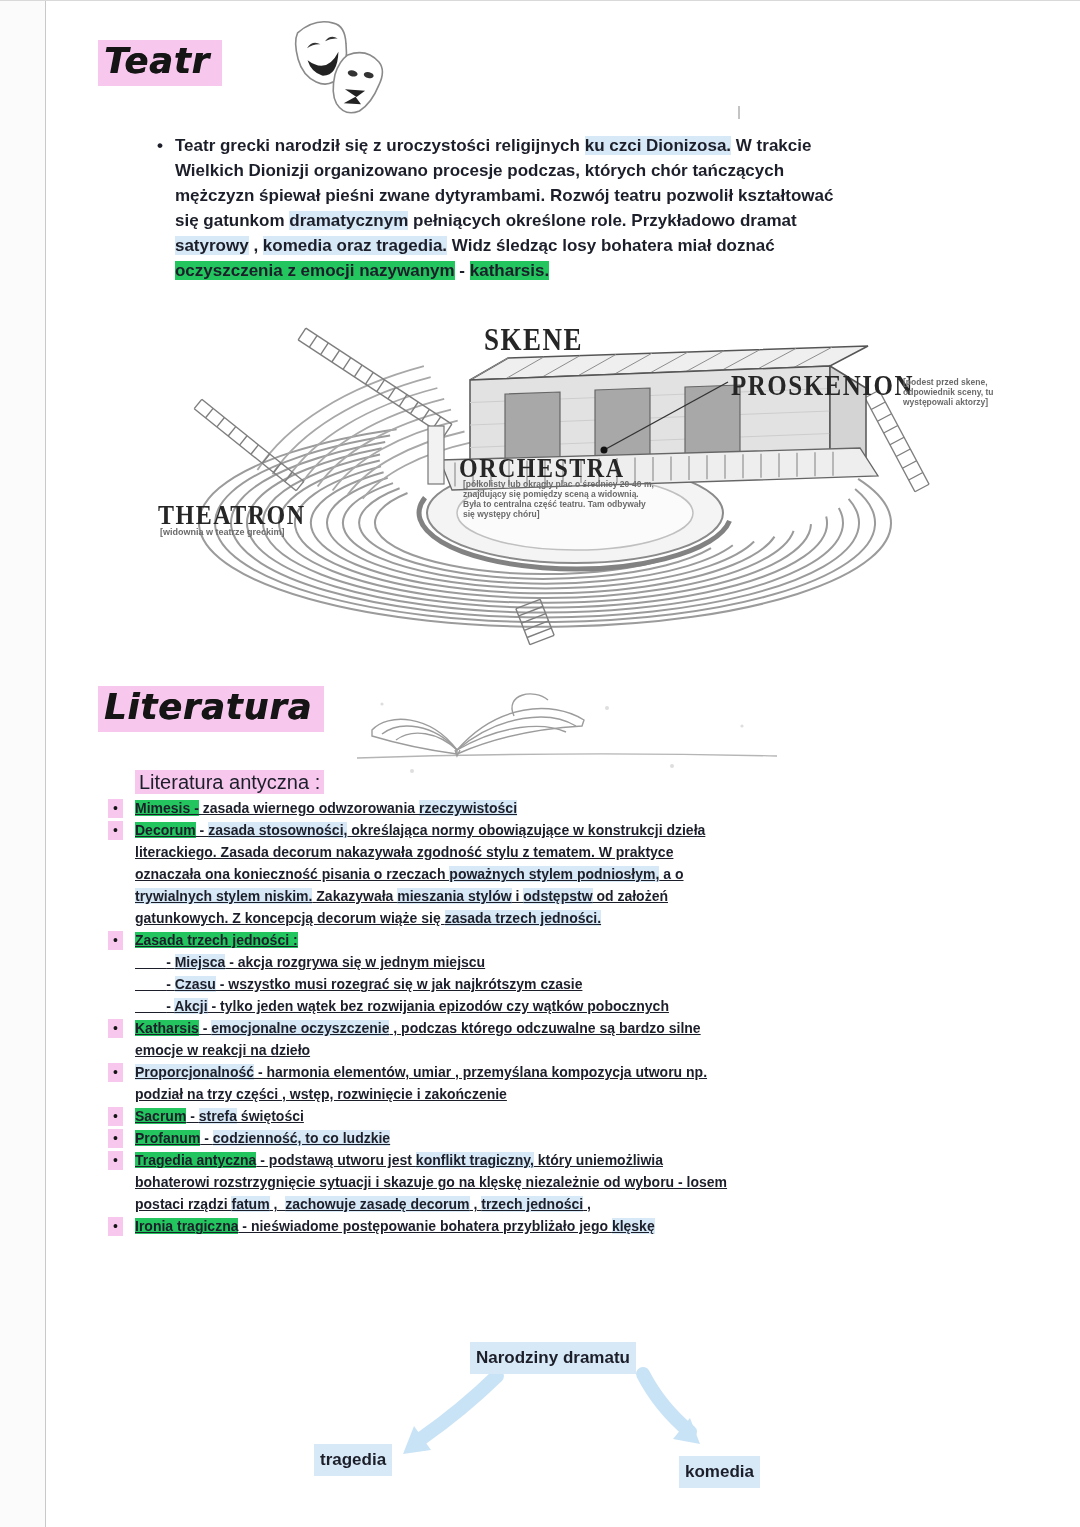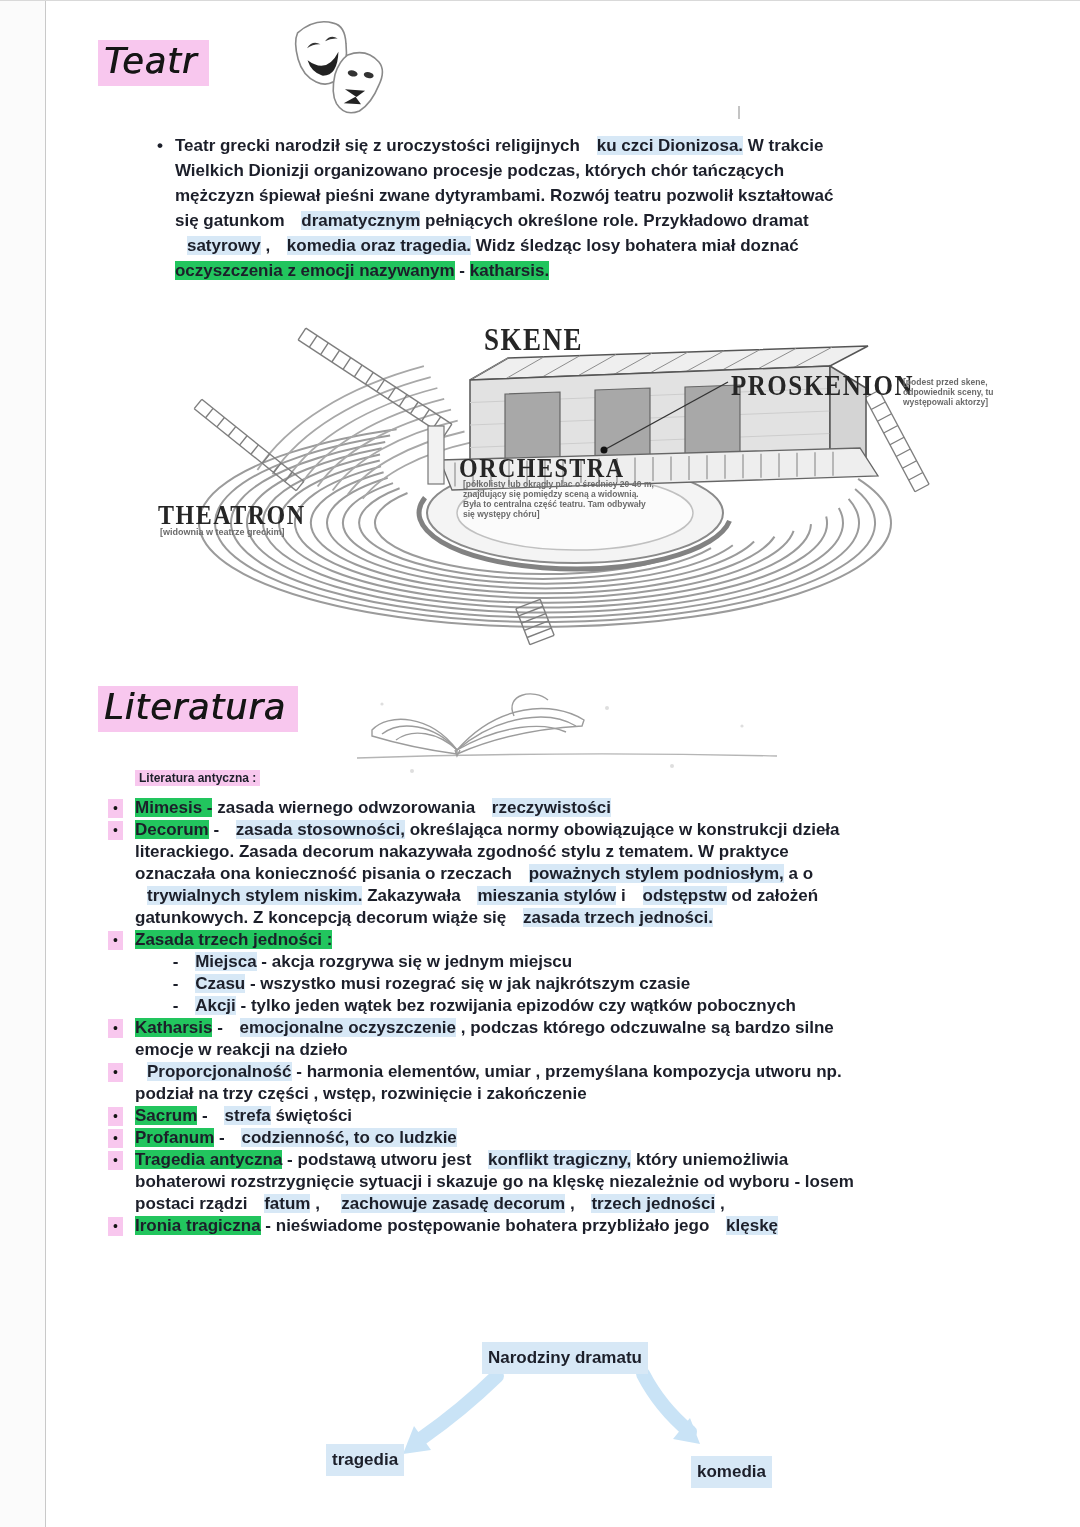--- a/index.html
+++ b/index.html
@@ -1,23 +1,23 @@
 <!DOCTYPE html>
 <html><head>
 <meta charset="utf-8">
 <style>
   html,body{margin:0;padding:0;}
   body{width:1080px;height:1527px;background:#ffffff;position:relative;overflow:hidden;
        font-family:"Liberation Sans",sans-serif;color:#1c1f2a;}
   .page-edge{position:absolute;left:0;top:0;width:45px;height:100%;background:#fbfbfb;border-right:1px solid #c9c9c9;}
   .page-top{position:absolute;left:0;top:0;width:100%;height:0;border-top:1px solid #d9d9d9;}
   .hl-pink{background:#f8c7ee;}
-  .hl-blue{background:#d7e8f6;margin-left:12px;}
+  .hl-blue{background:#d7e8f6;}
   .hl-red{background:#22c55e;}
-  .sec-title{position:absolute;font-family:"DejaVu Sans",sans-serif;font-style:italic;font-weight:normal;
+  .sec-title{position:absolute;font-family:"DejaVu Sans",sans-serif;font-style:italic;font-weight:bold;
              font-size:35px;letter-spacing:1px;padding:1px 12px 5px 6px;color:#151515;
              text-shadow:0.7px 0 0 #151515;}
   #title-teatr{left:98px;top:40px;}
   #title-literatura{left:98px;top:686px;}
   .masks{position:absolute;left:278px;top:16px;}
   .book{position:absolute;left:352px;top:686px;}
   .intro{position:absolute;left:157px;top:133px;display:flex;width:800px;}
   .intro .li-dot{font-size:17px;font-weight:bold;margin-right:12px;line-height:25px;}
   .rich{white-space:pre-wrap;font-size:17px;font-weight:bold;line-height:25px;width:790px;}
   .diagram{position:absolute;left:0;top:308px;width:1068px;height:350px;}
@@ -26,27 +26,27 @@
          letter-spacing:1.5px;transform:scaleY(1.18);transform-origin:top left;white-space:nowrap;}
   .ddesc{position:absolute;font-size:8.5px;line-height:10px;color:#6b6b6b;font-weight:bold;}
   #skene-name{left:484px;top:14px;font-size:27px;}
   #skene-desc{left:547px;top:18px;width:200px;}
   #proskenion-name{left:731px;top:61px;font-size:25px;}
   #proskenion-desc{left:903px;top:69px;width:122px;}
   #orchestra-name{left:459px;top:144px;font-size:24px;}
   #orchestra-desc{left:463px;top:171px;width:192px;}
   #theatron-name{left:158px;top:191px;font-size:24px;}
   #theatron-desc{left:160px;top:219px;width:200px;font-size:9px;}
-  .lit-header{position:absolute;left:135px;top:771px;font-size:12px;font-weight:bold;}
+  .lit-header{position:absolute;left:135px;top:771px;font-size:20px;font-weight:normal;}
   .lit-header span{padding:1px 4px;}
   #lit-list{position:absolute;left:108px;top:797px;width:830px;}
   .lit-item{display:flex;align-items:flex-start;}
   .chip{width:15px;height:19px;background:#f8c7ee;margin:2px 12px 0 0;flex:0 0 15px;
         display:flex;align-items:center;justify-content:center;font-size:14px;color:#141414;line-height:19px;}
-  .lit-text{white-space:pre-wrap;font-size:17px;font-weight:bold;line-height:22px;width:800px;}
+  .lit-text{white-space:pre-wrap;font-size:14px;font-weight:bold;line-height:22px;width:800px;text-decoration:underline;}
   .flow{position:absolute;left:0;top:1332px;width:1080px;height:195px;}
   .flow svg{position:absolute;left:0;top:0;}
   .flow-label{position:absolute;font-size:17px;font-weight:bold;padding:6px 6px;}
   #flow-title{left:470px;top:10px;}
   #flow-left{left:314px;top:112px;}
   #flow-right{left:679px;top:124px;}
   .stray{position:absolute;left:738px;top:106px;width:2px;height:13px;background:#c4c4c4;}
 </style>
 </head>
 <body>

